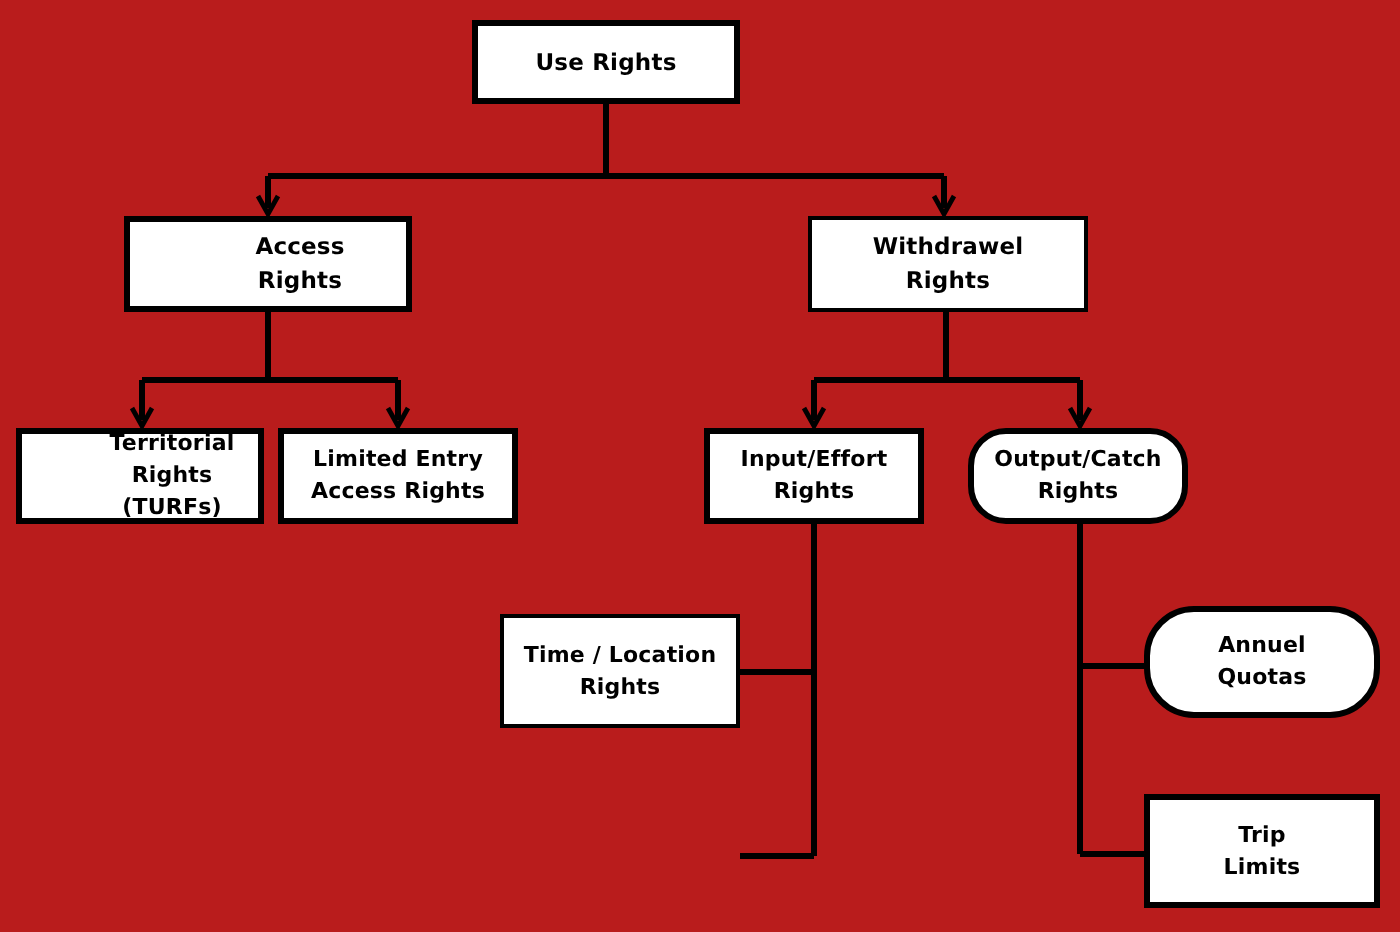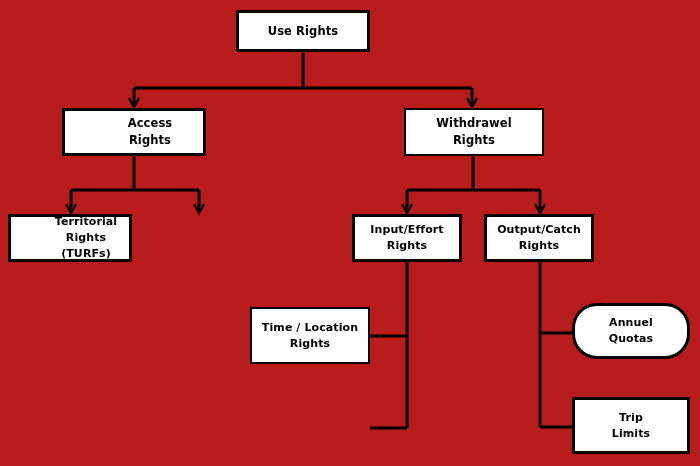--- a/index.html
+++ b/index.html
@@ -117,27 +117,31 @@
   <div class="node lvl1" style="left:404px; top:108px; width:140px; height:48px;">
     <span class="label">Withdrawel
 Rights</span>
   </div>
 
   <div class="node lvl2 thick" style="left:8px; top:214px; width:124px; height:48px;padding-left:32px;">
     <span class="label">Territorial
 Rights (TURFs)</span>
   </div>
 
+  <div class="node lvl2 thick" style="left:139px; top:214px; width:120px; height:48px;">
+    <span class="label">Limited Entry
+Access Rights</span>
+  </div>
 
   <div class="node lvl2 thick" style="left:352px; top:214px; width:110px; height:48px;">
     <span class="label">Input/Effort
 Rights</span>
   </div>
 
-  <div class="node lvl2 thick" style="left:484px; top:214px; width:110px; height:48px;">
+  <div class="node lvl2 thick" style="left:484px; top:214px; width:110px; height:48px;border-radius:19px;">
     <span class="label">Output/Catch
 Rights</span>
   </div>
 
   <div class="node lvl3" style="left:250px; top:307px; width:120px; height:57px;">
     <span class="label">Time / Location
 Rights</span>
   </div>
 
 

